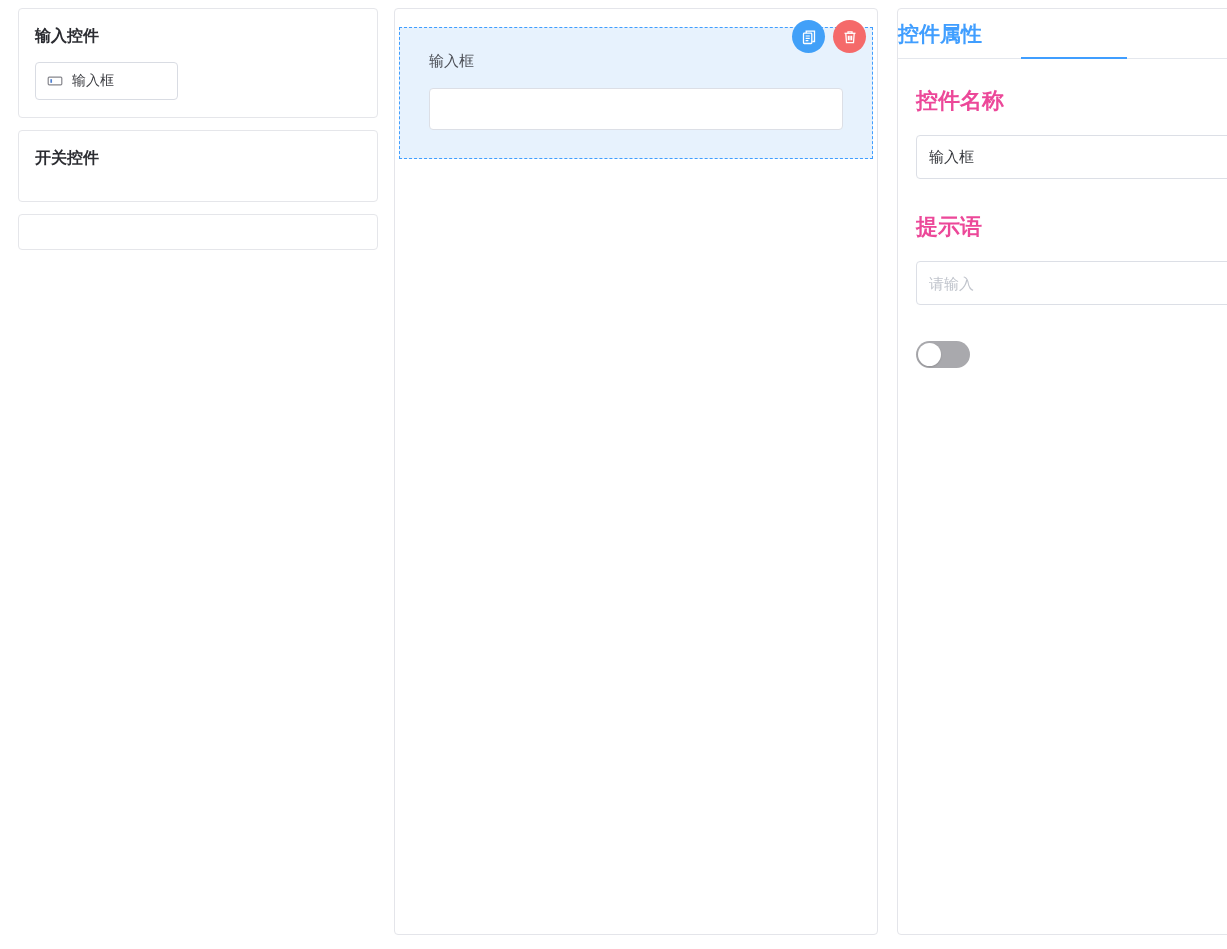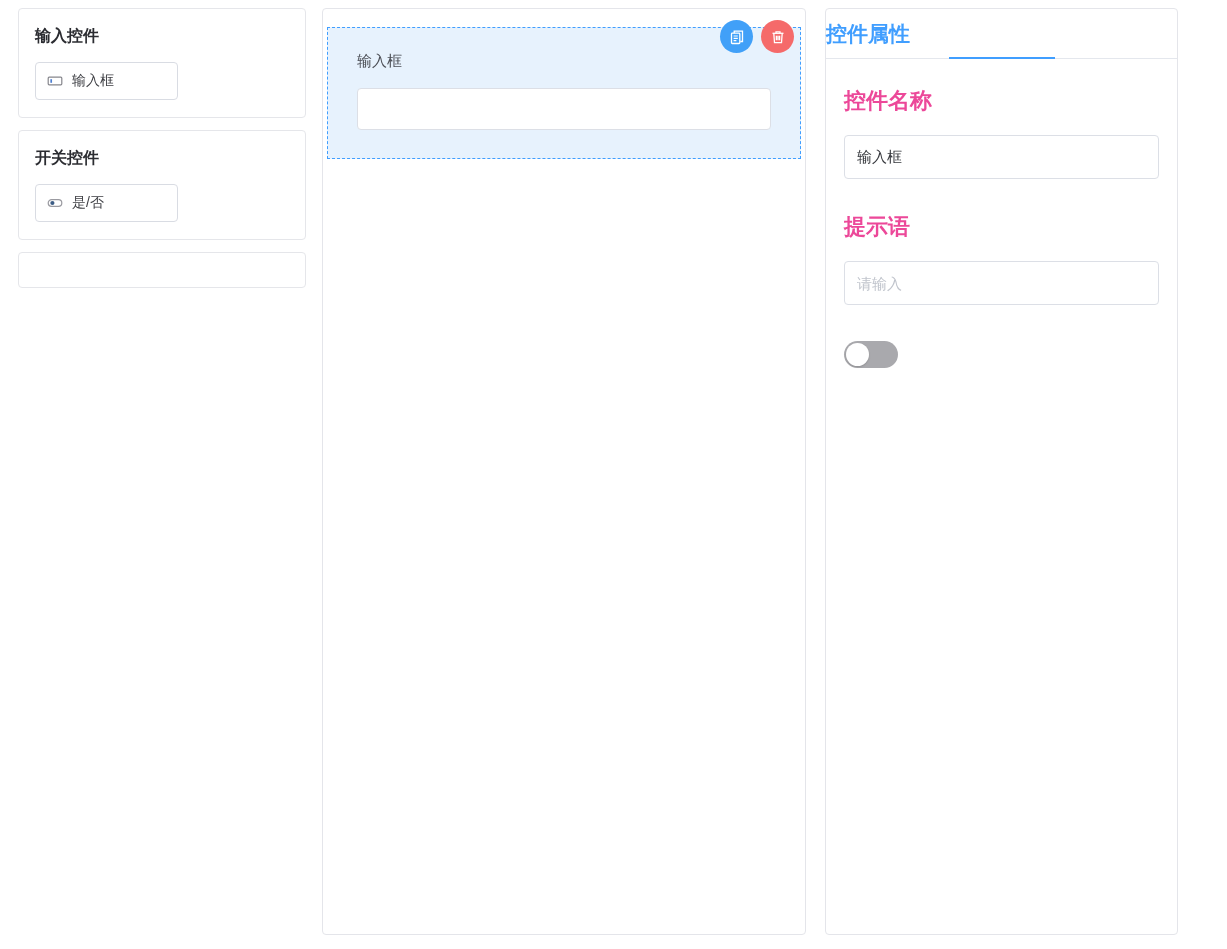--- a/index.html
+++ b/index.html
@@ -1,21 +1,21 @@
 <!DOCTYPE html>
 <html><head>
 <meta charset="utf-8">
 <style>
   * { margin:0; padding:0; box-sizing:border-box; }
   html,body { width:1227px; height:949px; background:#ffffff;
     font-family:"Liberation Sans","DejaVu Sans",sans-serif; overflow:hidden; }
   .app { display:flex; align-items:flex-start; padding:8px 0 8px 18px; height:100%; }
 
   
-  .palette { width:288px; flex:none; }
+  .palette { width:360px; flex:none; }
   .group-card { border:1px solid #e5e6ea; border-radius:4px; padding:17px 16px;
     margin-bottom:12px; background:#fff; }
   .group-title { font-size:16px; font-weight:bold; color:#2b2c31; margin-bottom:15px; }
   .palette-btn { display:flex; align-items:center; gap:9px; width:143px; height:38px;
     padding:0 11px; background:#fff; border:1px solid #d9dce3; border-radius:4px;
     font-size:14px; color:#3c3d42; cursor:grab; }
   .icon16 { width:16px; height:16px; flex:none; display:block; }
 
   
   .canvas { width:484px; height:927px; flex:none; margin-left:16px;
@@ -65,27 +65,20 @@
           <rect x="1.2" y="4.2" width="13.6" height="7.6" rx="1" stroke="#86868c" stroke-width="1.2"></rect>
           <path d="M4.2 6.2 v3.6" stroke="#4e7fd0" stroke-width="1.7"></path>
         </svg>
         <span>输入框</span>
       </button>
     </section>
 
 
     <section class="group-card">
       <h3 class="group-title">开关控件</h3>
-      <button class="palette-btn">
-        <svg class="icon16" viewBox="0 0 16 16" fill="none">
-          <rect x="1.2" y="4.6" width="13.6" height="6.8" rx="3.4" stroke="#9a9aa0" stroke-width="1.2"></rect>
-          <circle cx="5.4" cy="8" r="2.1" fill="#3d5d85"></circle>
-        </svg>
-        <span>是/否</span>
-      </button>
     </section>
 
     <section class="group-card">
     </section>
 
   </aside>
 
   <main class="canvas">
     <div class="canvas-item">
       <div class="item-actions">

